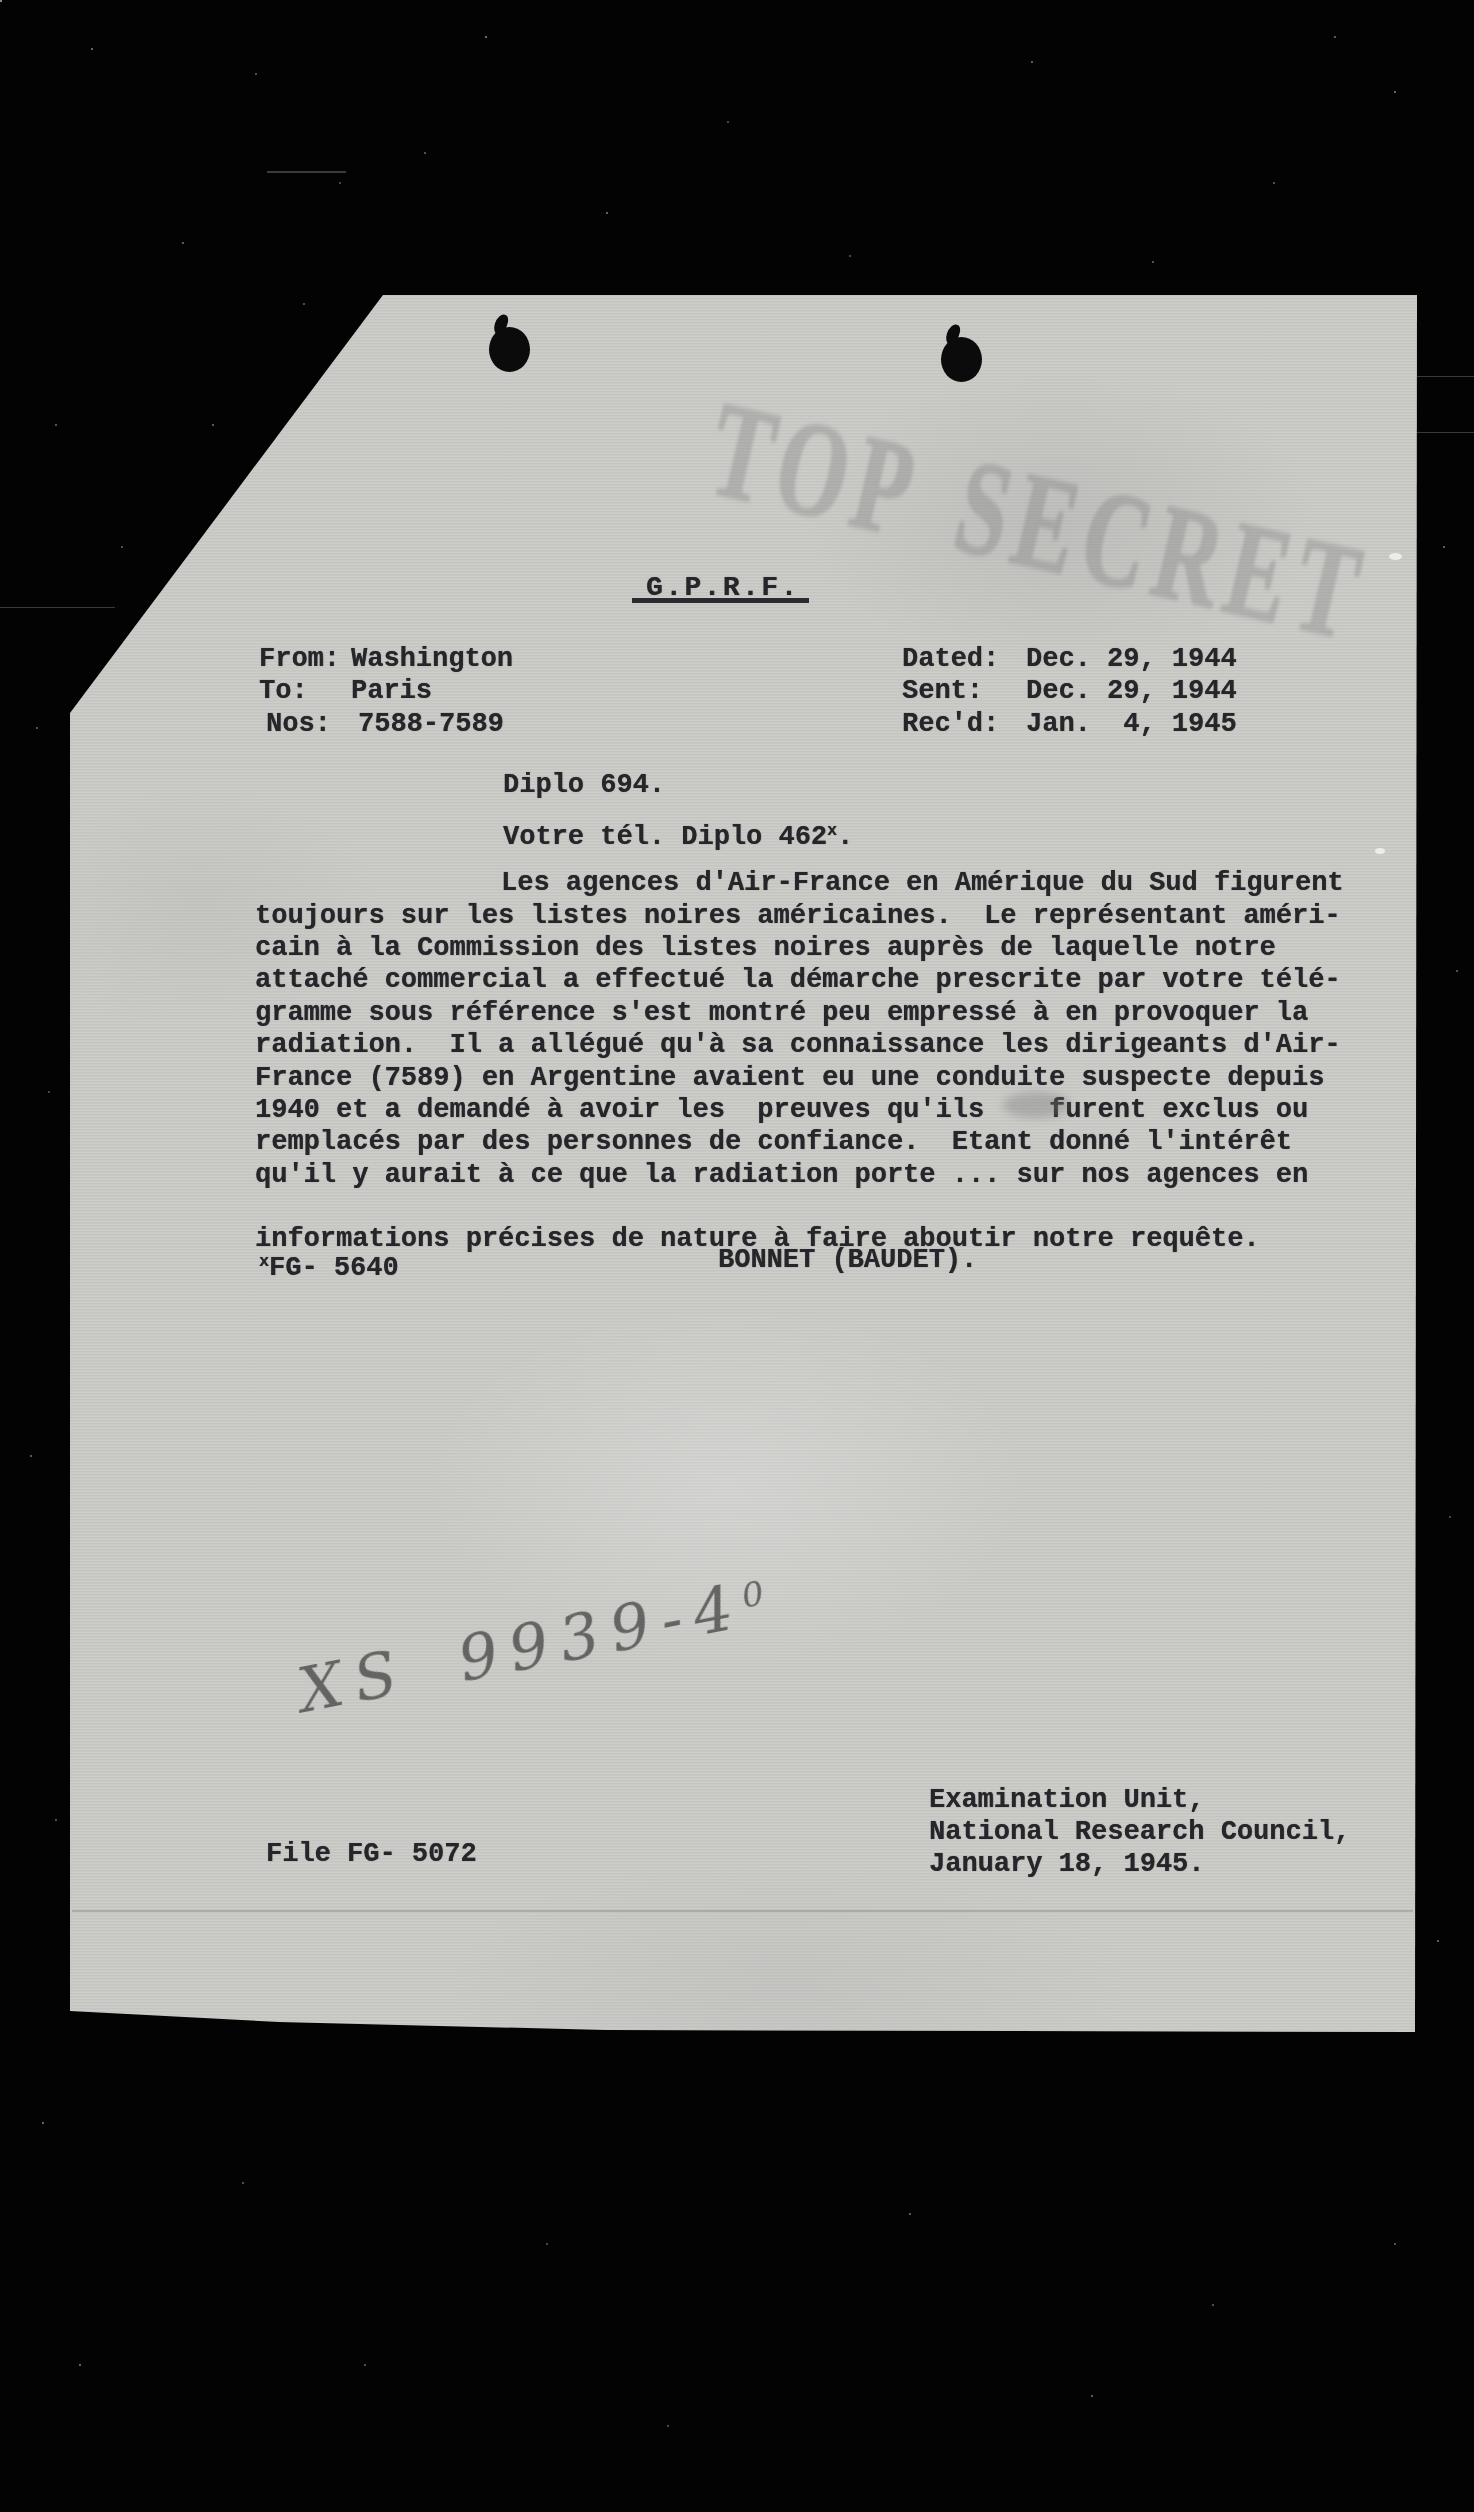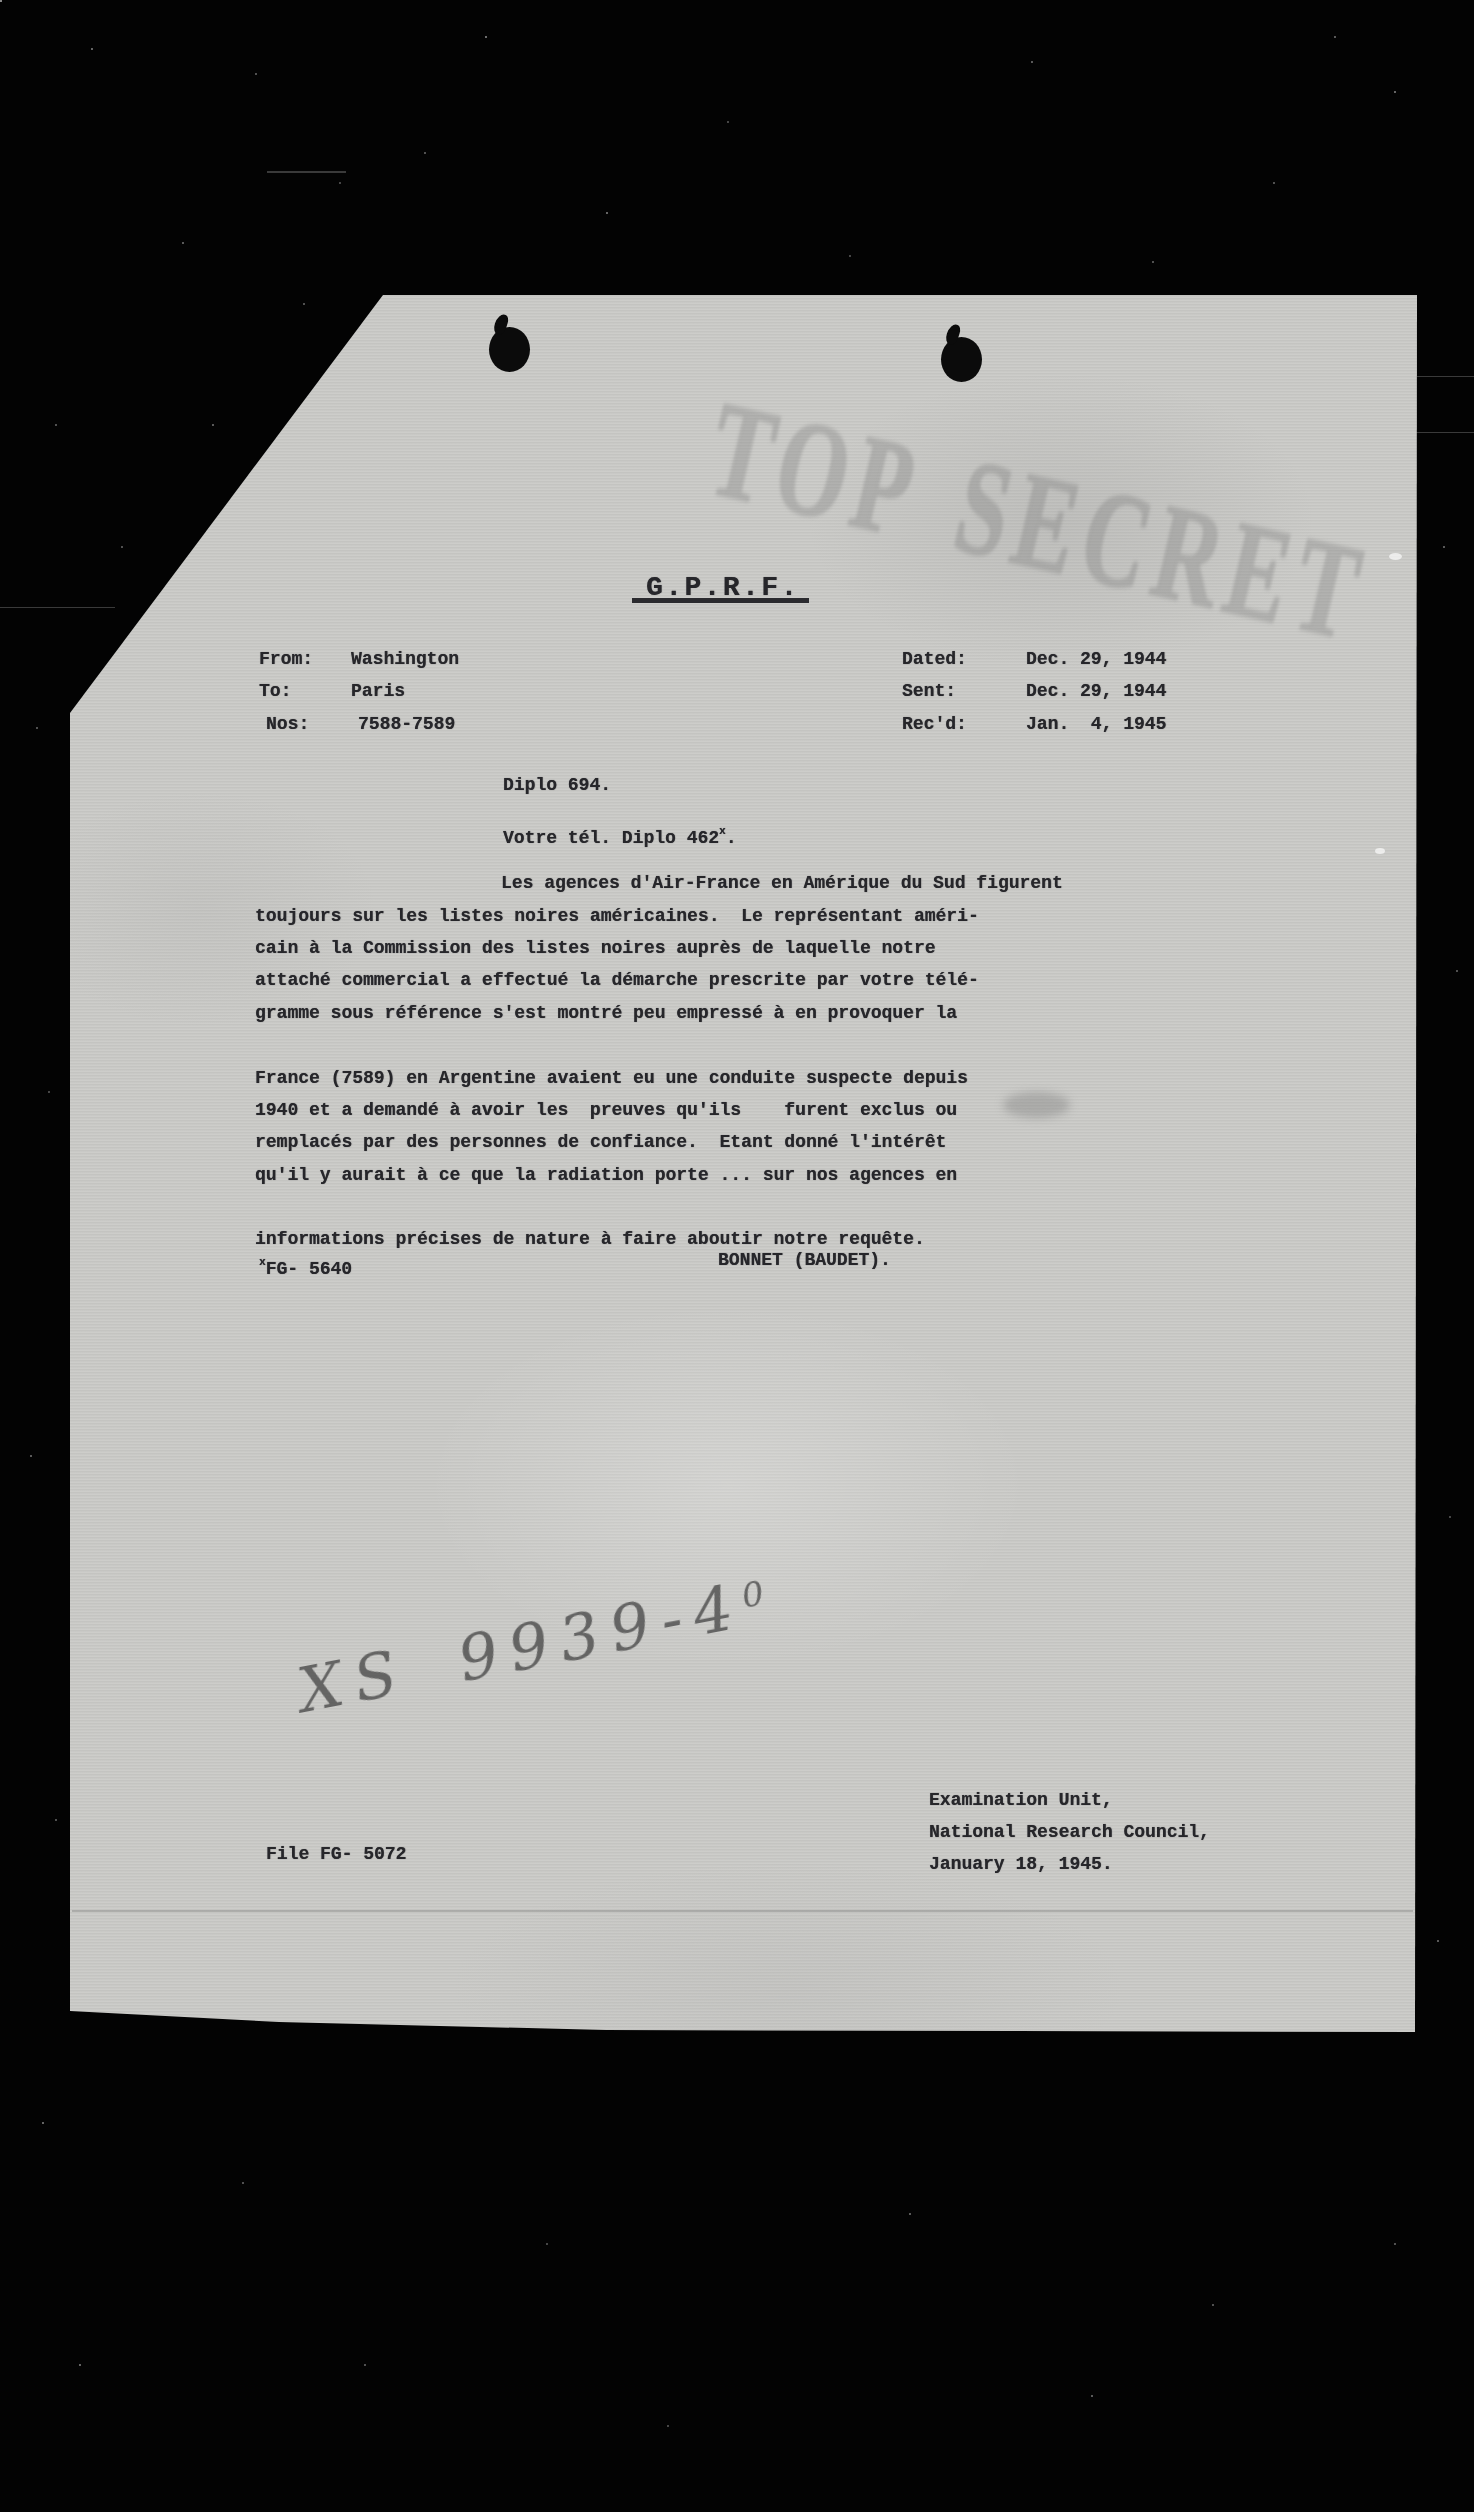--- a/index.html
+++ b/index.html
@@ -54,21 +54,21 @@
 
   
   .stamp{position:absolute;left:731px;top:369px;transform:rotate(13deg) scaleY(1.5);
     transform-origin:left top;font-family:"Liberation Serif","DejaVu Serif",serif;
     font-weight:700;font-size:91px;letter-spacing:8.5px;word-spacing:15.8px;
     color:rgba(122,122,122,.32);-webkit-text-stroke:1.2px rgba(105,105,105,.20);
     filter:blur(1.5px);white-space:pre;}
 
   
   .type{position:absolute;font-family:"Liberation Mono","DejaVu Sans Mono",monospace;
-    font-weight:700;font-size:18px;line-height:32px;color:#26262a;white-space:pre;
+    font-weight:700;font-size:27px;line-height:32px;color:#26262a;white-space:pre;
     text-shadow:0.3px 0.3px 0.8px rgba(35,35,40,.75);filter:blur(0.3px);}
   .lab{display:inline-block;}
   .lab-l{width:92px;} .lab-r{width:124px;}
   sup{font-size:.62em;vertical-align:8.5px;}
 
   .title{letter-spacing:2.4px;font-size:28px;margin-top:8px;}
   .title-underline{position:absolute;left:632px;top:598px;width:177px;height:4.8px;
     background:#2b2b2f;filter:blur(0.5px);}
 
   .bodyline{left:255px;}
@@ -115,20 +115,21 @@
     <div class="type" style="left:902px;top:708px;"><span class="lab lab-r">Rec'd:</span><span>Jan.  4, 1945</span></div>
 
     <div class="type" style="left:503px;top:769px;">Diplo 694.</div>
     <div class="type" style="left:503px;top:815px;"><span>Votre tél. Diplo 462</span><sup>x</sup><span>.</span></div>
 
     <div class="type bodyline indent1" style="top:867px;">Les agences d'Air-France en Amérique du Sud figurent</div>
     <div class="type bodyline" style="top:900px;">toujours sur les listes noires américaines.  Le représentant améri-</div>
     <div class="type bodyline" style="top:932px;">cain à la Commission des listes noires auprès de laquelle notre</div>
     <div class="type bodyline" style="top:964px;">attaché commercial a effectué la démarche prescrite par votre télé-</div>
     <div class="type bodyline" style="top:997px;">gramme sous référence s'est montré peu empressé à en provoquer la</div>
+    <div class="type bodyline" style="top:1029px;">radiation.  Il a allégué qu'à sa connaissance les dirigeants d'Air-</div>
     <div class="type bodyline" style="top:1062px;">France (7589) en Argentine avaient eu une conduite suspecte depuis</div>
     <div class="type bodyline" style="top:1094px;">1940 et a demandé à avoir les  preuves qu'ils    furent exclus ou</div>
     <div class="type bodyline" style="top:1126px;">remplacés par des personnes de confiance.  Etant donné l'intérêt</div>
     <div class="type bodyline" style="top:1159px;">qu'il y aurait à ce que la radiation porte ... sur nos agences en</div>
     <div class="type bodyline" style="top:1223px;">informations précises de nature à faire aboutir notre requête.</div>
     <div class="smudge"></div>
 
     <div class="type" style="left:259px;top:1246px;"><sup>x</sup><span>FG- 5640</span></div>
     <div class="type" style="left:718px;top:1244px;">BONNET (BAUDET).</div>
 

